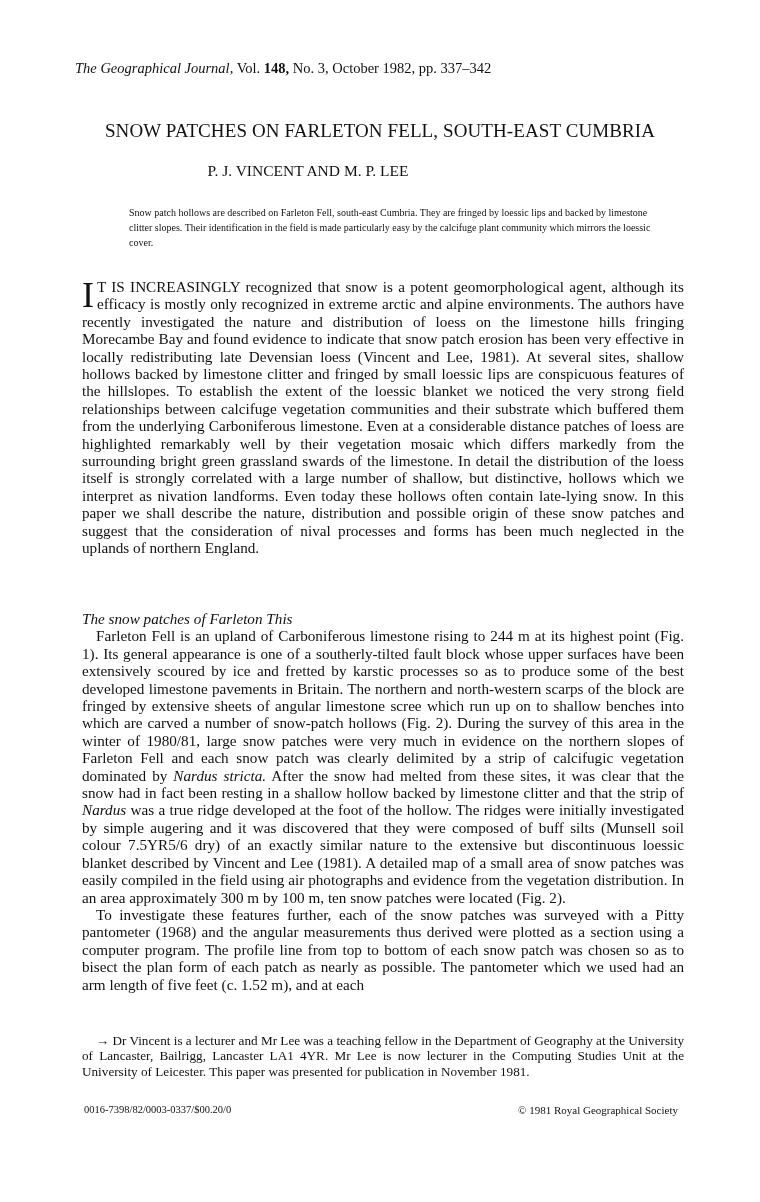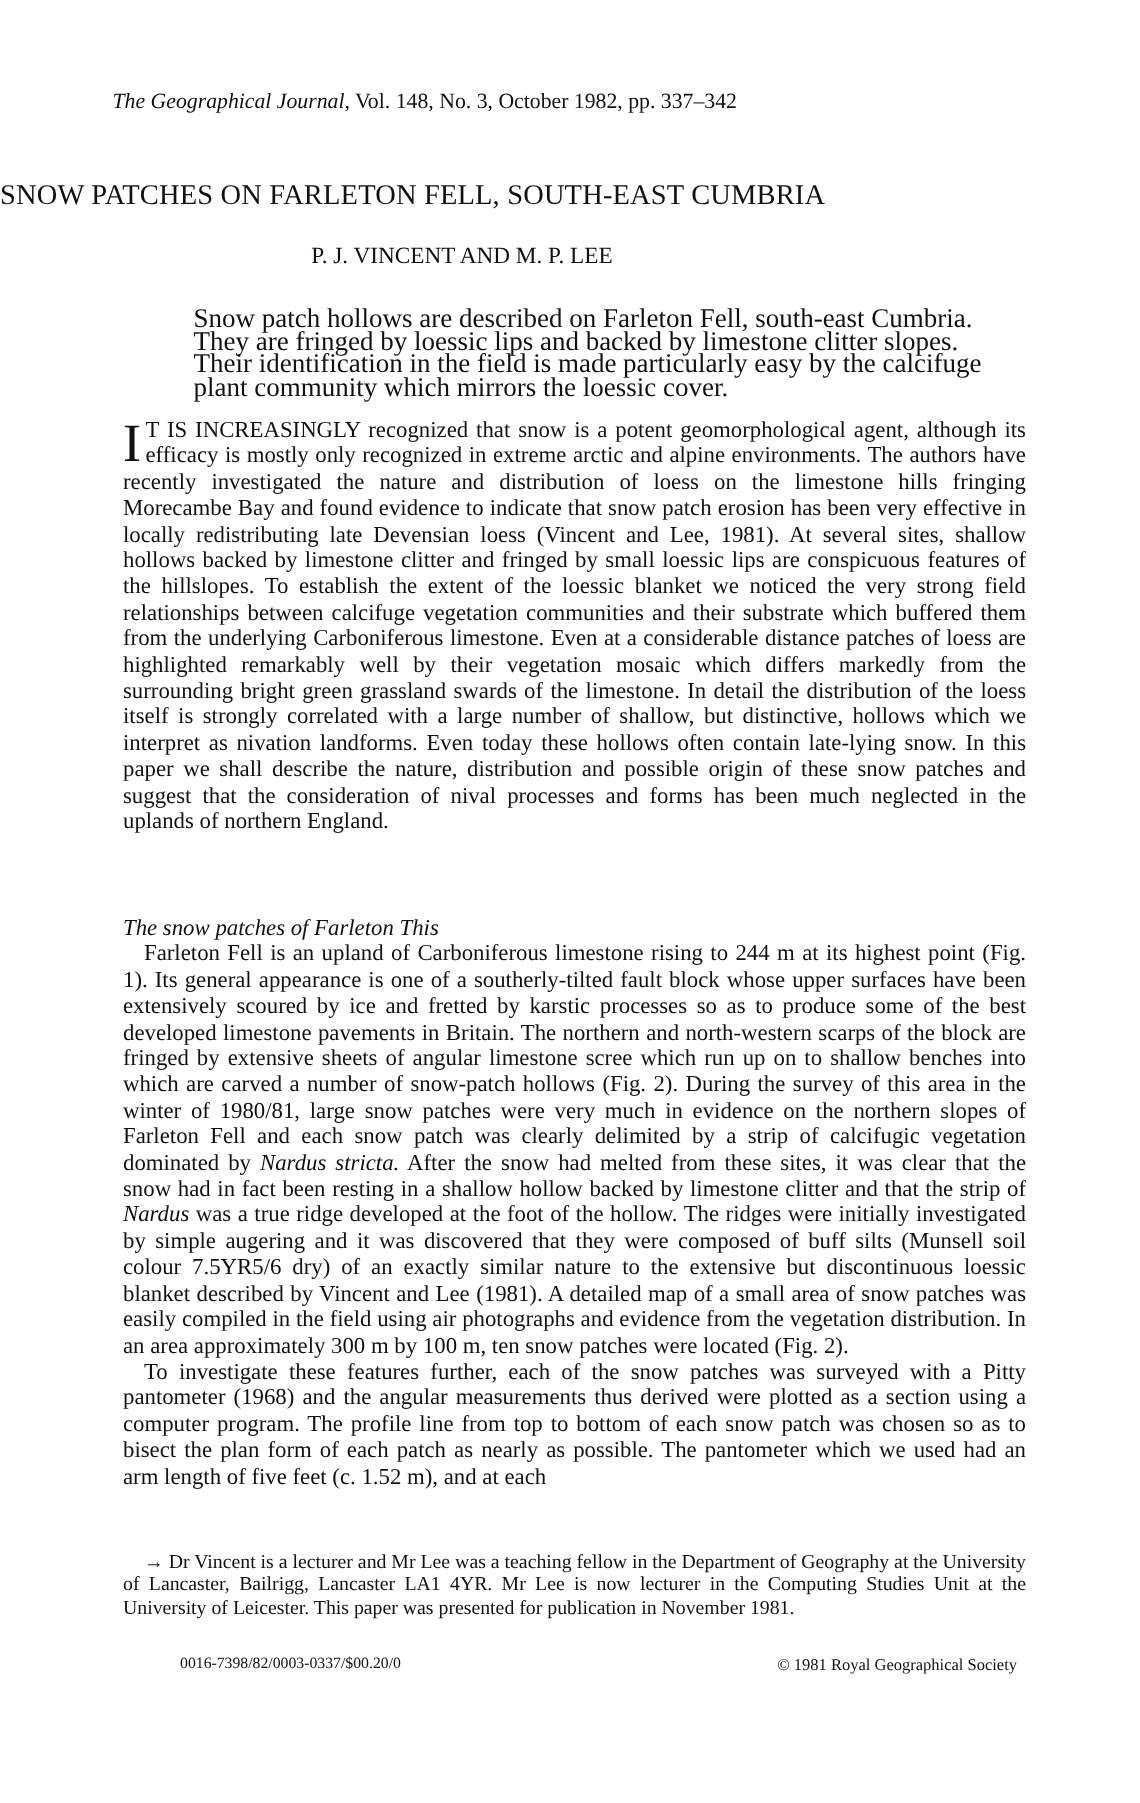--- a/index.html
+++ b/index.html
@@ -5,50 +5,50 @@
   html, body { margin: 0; padding: 0; background: #ffffff; }
   body {
     width: 760px; height: 1202px; position: relative; overflow: hidden;
     font-family: "Liberation Serif", "DejaVu Serif", serif; color: #111;
   }
   .page { position: absolute; left: 0; top: 0; width: 760px; height: 1202px; }
   .journal-line {
     position: absolute; left: 75px; top: 60px; font-size: 14.5px; white-space: nowrap;
   }
   .journal-line i { }
-  .journal-line b { font-weight: normal; margin-top: 15px; }
+  .journal-line b { font-weight: bold; margin-top: 15px; }
   .title {
-    position: absolute; left: 0; width: 760px; top: 120px; text-align: left;
+    position: absolute; left: 0; width: 760px; top: 120px; text-align: center;
     font-size: 19px; letter-spacing: 0.1px;
   }
   .authors {
     position: absolute; left: 0; width: 616px; top: 162px; text-align: center;
     font-size: 15.5px;
   }
   .abstract {
     position: absolute; left: 129px; top: 205px; width: 535px;
-    font-size: 18px; line-height: 15.2px;
+    font-size: 10px; line-height: 15.2px;
   }
   .body {
     position: absolute; left: 82px; width: 602px; font-size: 15.2px; line-height: 17.4px;
     text-align: justify;
   }
   .intro { top: 278px; }
   .dropcap {
     float: left; font-size: 36px; line-height: 30px; margin: 2px 3px 0 0; font-weight: normal;
   }
   .section-head { font-style: italic; }
   .sec { top: 610px; }
   .indent { text-indent: 14px; }
   .footnote {
     position: absolute; left: 82px; top: 1033px; width: 602px;
     font-size: 13.2px; line-height: 15.3px; text-align: justify;
   }
   .footnote .first { text-indent: 14px; }
-  .issn { position: absolute; left: 84px; top: 1104px; font-size: 10.5px; margin-left: 36px; }
+  .issn { position: absolute; left: 84px; top: 1104px; font-size: 10.5px; }
   .copyright { position: absolute; right: 82px; top: 1104px; font-size: 11px; }
   p { margin: 0; }
   em { }
 </style>
 </head>
 <body>
 
 <div class="page">
 
   <div class="journal-line">

